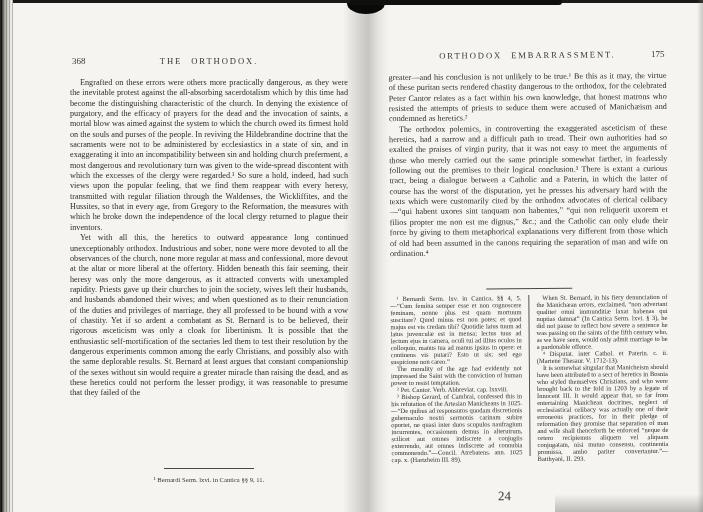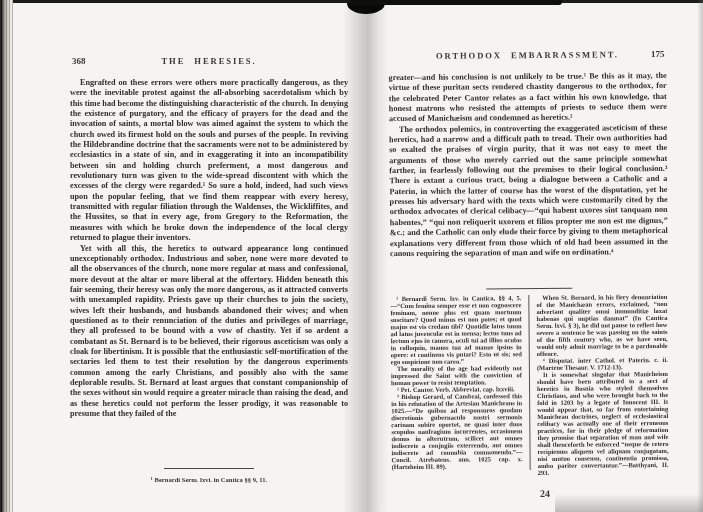--- a/index.html
+++ b/index.html
@@ -1,20 +1,19 @@
 <!DOCTYPE html>
 <html><head>
 <meta charset="utf-8">
 <style>
   html,body{margin:0;padding:0;background:#262626;}
   .scan{
     position:relative;width:703px;height:512px;overflow:hidden;
     background:#f5f4f1;color:#322f2b;
     font-family:"Liberation Serif","DejaVu Serif",serif;
-    font-weight:bold;
   }
   
   .edge-top{position:absolute;left:0;top:0;width:703px;height:3px;background:#1a1a18;}
   .edge-top-thick{position:absolute;left:350px;top:0;width:212px;height:5px;background:#0f0f0d;border-radius:0 0 3px 3px;}
   .edge-left{
     position:absolute;left:0;top:0;width:13px;height:512px;
     background:
       repeating-linear-gradient(90deg, rgba(70,68,62,.35) 0 1px, rgba(0,0,0,0) 1px 3px),
       linear-gradient(90deg,#141412 0,#141412 2px,#85837c 3px,#aba9a2 5px,#d3d1cb 8px,#eceae6 11px,#f5f4f1 13px);
   }
@@ -37,37 +36,37 @@
   .body p{margin:0;}
   .body p.indent{text-indent:10px;}
   .fn-rule{position:absolute;height:1px;background:#4a4742;}
   .fn-rule.left-page{left:94px;top:412px;width:90px;}
   .fn-rule.right-page{left:96px;top:238px;width:86px;}
   .fn-center{position:absolute;left:0;top:420px;width:278px;text-align:center;font-size:6.6px;color:#3a3733;}
   .footnotes{position:absolute;left:0;top:244px;width:278px;display:flex;}
   .fn-col{width:131px;font-size:6.5px;line-height:7px;text-align:justify;}
   .fn-col p{margin:0;text-indent:6px;}
   .fn-divider{width:1px;background:#56534e;margin:1px 7px 6px 7px;}
-  .sig{position:absolute;left:133px;top:438px;width:40px;text-align:center;font-size:10px;color:#3a3733;}
+  .sig{position:absolute;left:106px;top:438px;width:40px;text-align:left;font-size:13px;color:#3a3733;}
   
   .rp-tilt{position:absolute;left:368px;top:0;width:335px;height:512px;transform:rotate(-0.45deg);transform-origin:50% 50%;}
   .lp-wrap{position:absolute;left:12px;top:0;width:332px;height:512px;}
   .lp-block{left:58px;top:56px;}
   .rp-block{left:22px;top:50px;}
 </style>
 </head>
 <body>
 
 <div class="scan">
 
   <div class="lp-wrap">
     <div class="text-block lp-block">
       <div class="pg-header">
         <span class="pg-num left">368</span>
-        <span class="pg-title">THE HERESIES.</span>
+        <span class="pg-title">THE ORTHODOX.</span>
       </div>
       <div class="body">
         <p class="indent">Engrafted on these errors were others more practically dangerous, as they were the inevitable protest against the all-absorbing sacerdotalism which by this time had become the distinguishing characteristic of the church. In denying the existence of purgatory, and the efficacy of prayers for the dead and the invocation of saints, a mortal blow was aimed against the system to which the church owed its firmest hold on the souls and purses of the people. In reviving the Hildebrandine doctrine that the sacraments were not to be administered by ecclesiastics in a state of sin, and in exaggerating it into an incompatibility between sin and holding church preferment, a most dangerous and revolutionary turn was given to the wide-spread discontent with which the excesses of the clergy were regarded.¹ So sure a hold, indeed, had such views upon the popular feeling, that we find them reappear with every heresy, transmitted with regular filiation through the Waldenses, the Wickliffites, and the Hussites, so that in every age, from Gregory to the Reformation, the measures with which he broke down the independence of the local clergy returned to plague their inventors.</p>
         <p class="indent">Yet with all this, the heretics to outward appearance long continued unexceptionably orthodox. Industrious and sober, none were more devoted to all the observances of the church, none more regular at mass and confessional, more devout at the altar or more liberal at the offertory. Hidden beneath this fair seeming, their heresy was only the more dangerous, as it attracted converts with unexampled rapidity. Priests gave up their churches to join the society, wives left their husbands, and husbands abandoned their wives; and when questioned as to their renunciation of the duties and privileges of marriage, they all professed to be bound with a vow of chastity. Yet if so ardent a combatant as St. Bernard is to be believed, their rigorous asceticism was only a cloak for libertinism. It is possible that the enthusiastic self-mortification of the sectaries led them to test their resolution by the dangerous experiments common among the early Christians, and possibly also with the same deplorable results. St. Bernard at least argues that constant companionship of the sexes without sin would require a greater miracle than raising the dead, and as these heretics could not perform the lesser prodigy, it was reasonable to presume that they failed of the</p>
       </div>
       <div class="fn-rule left-page"></div>
       <div class="fn-center">¹ Bernardi Serm. lxvi. in Cantica §§ 9, 11.</div>
     </div>
   </div>
 

